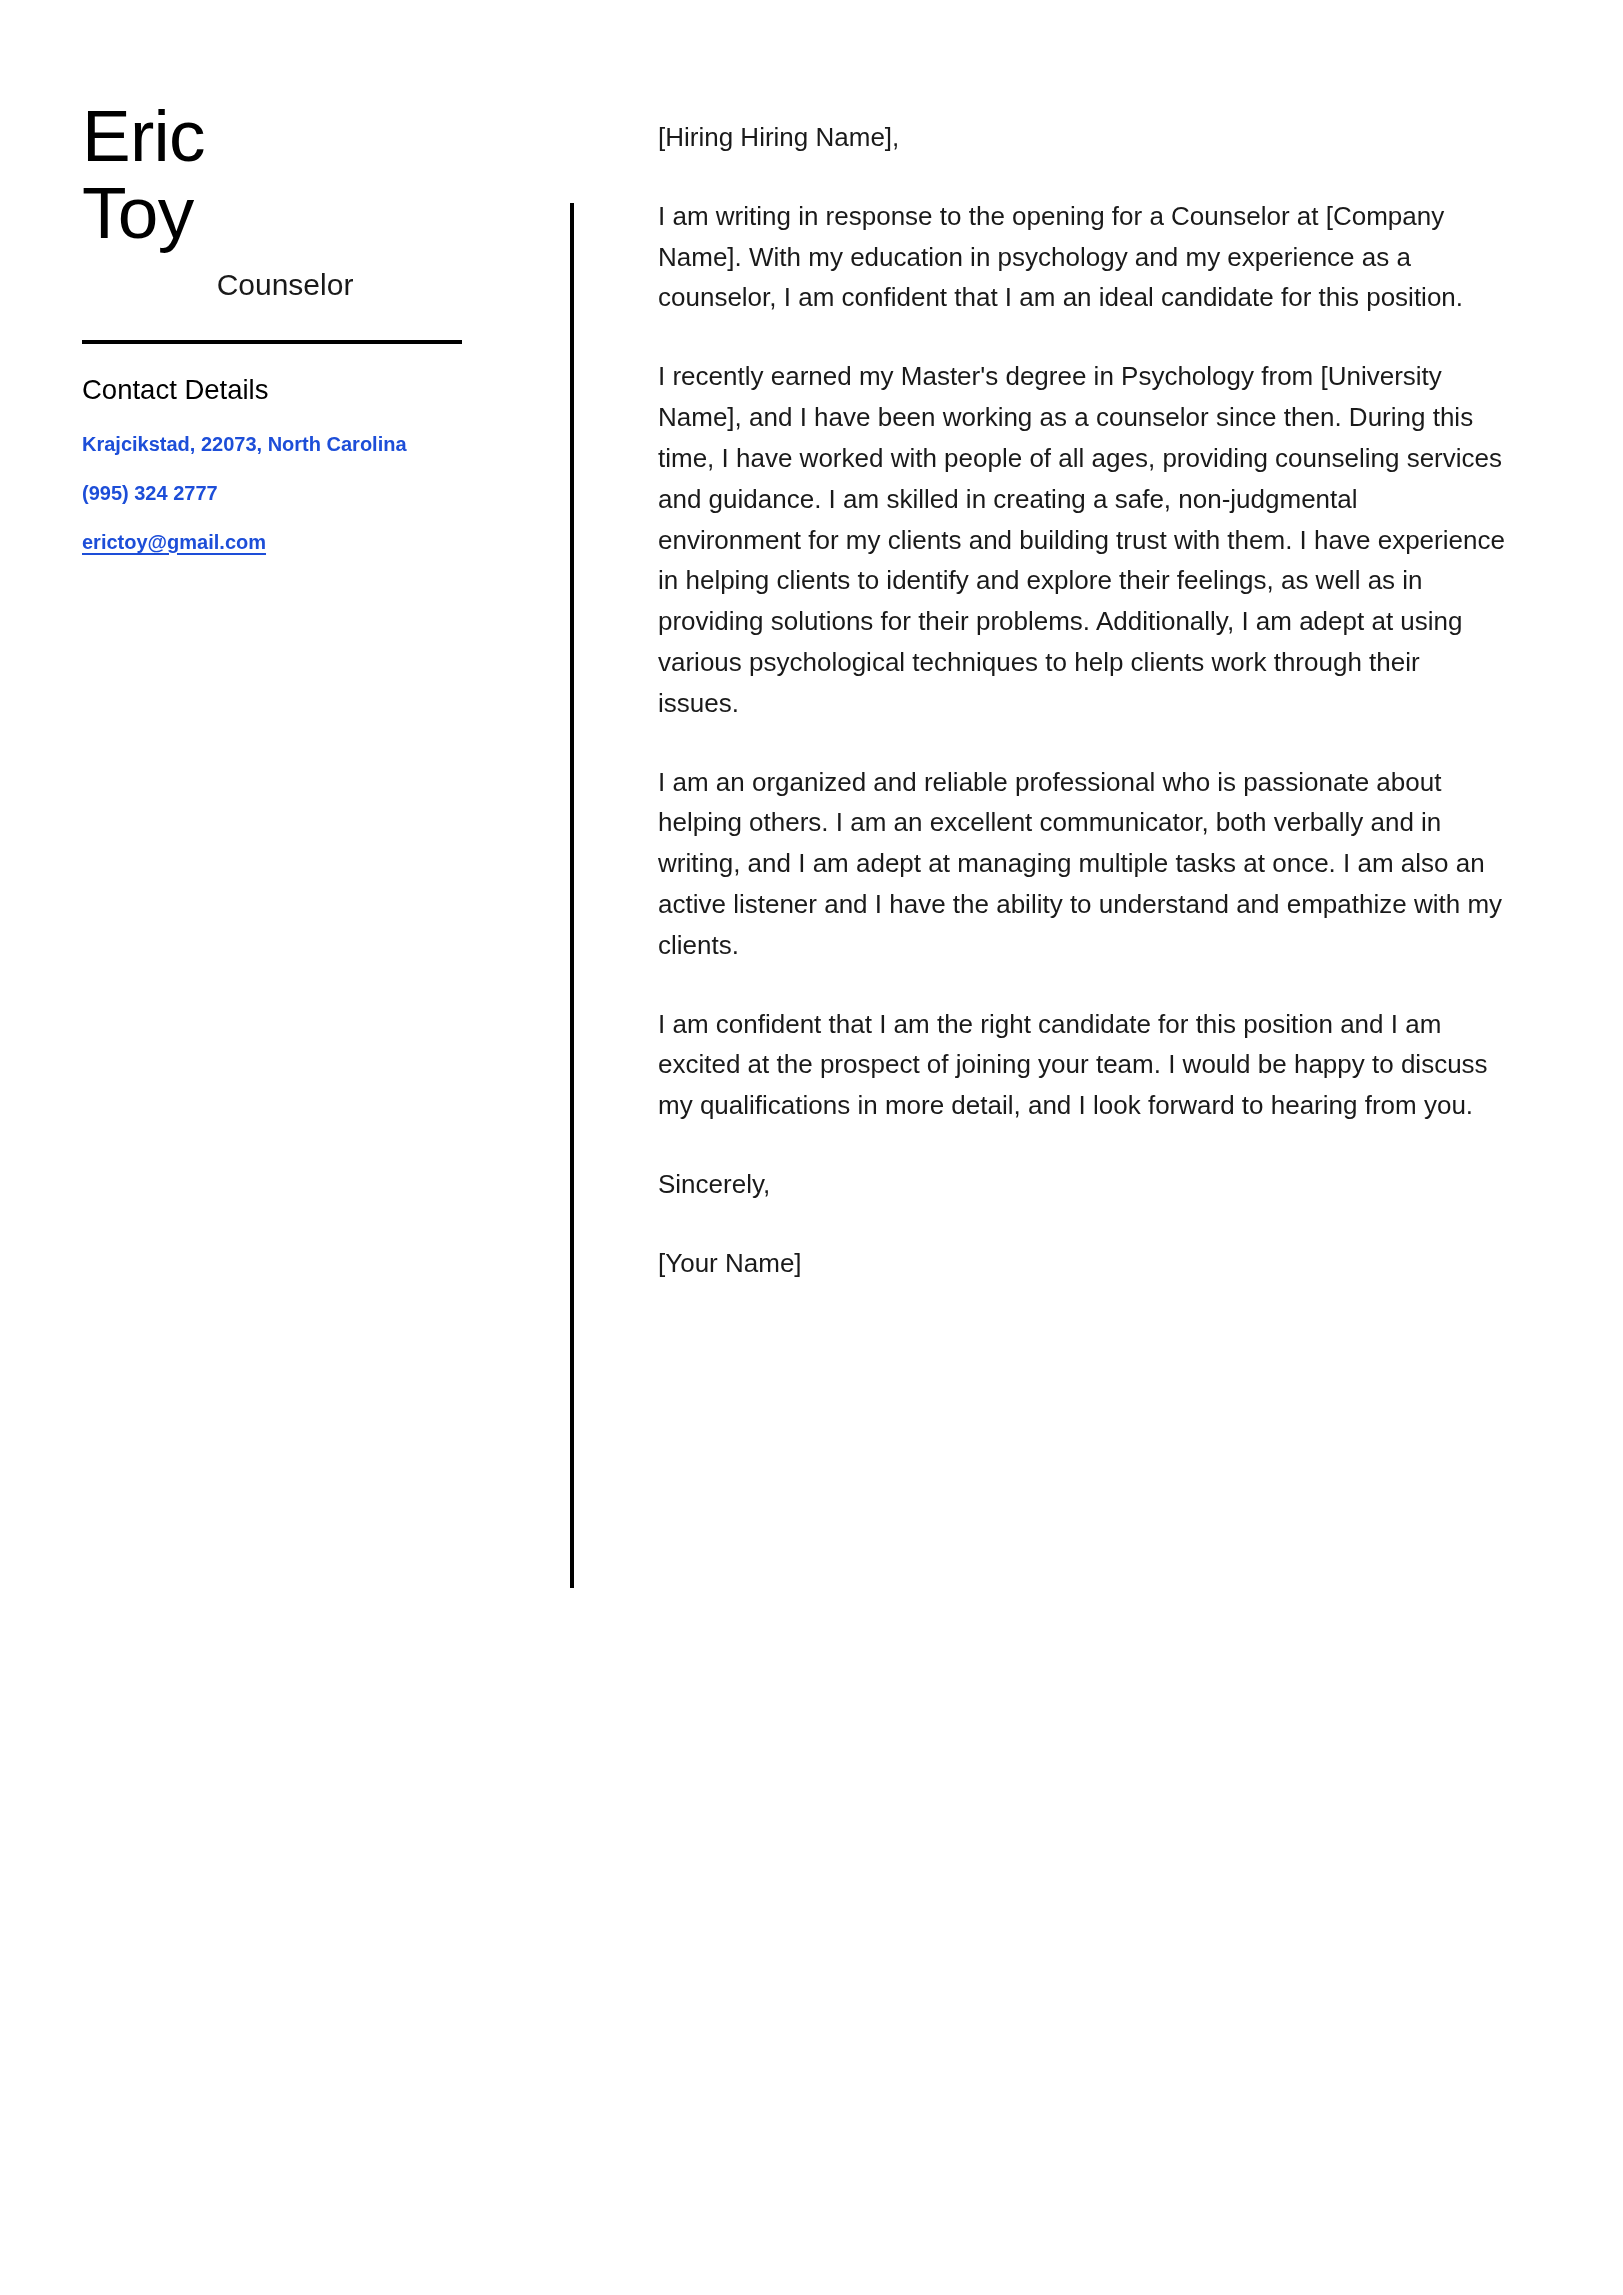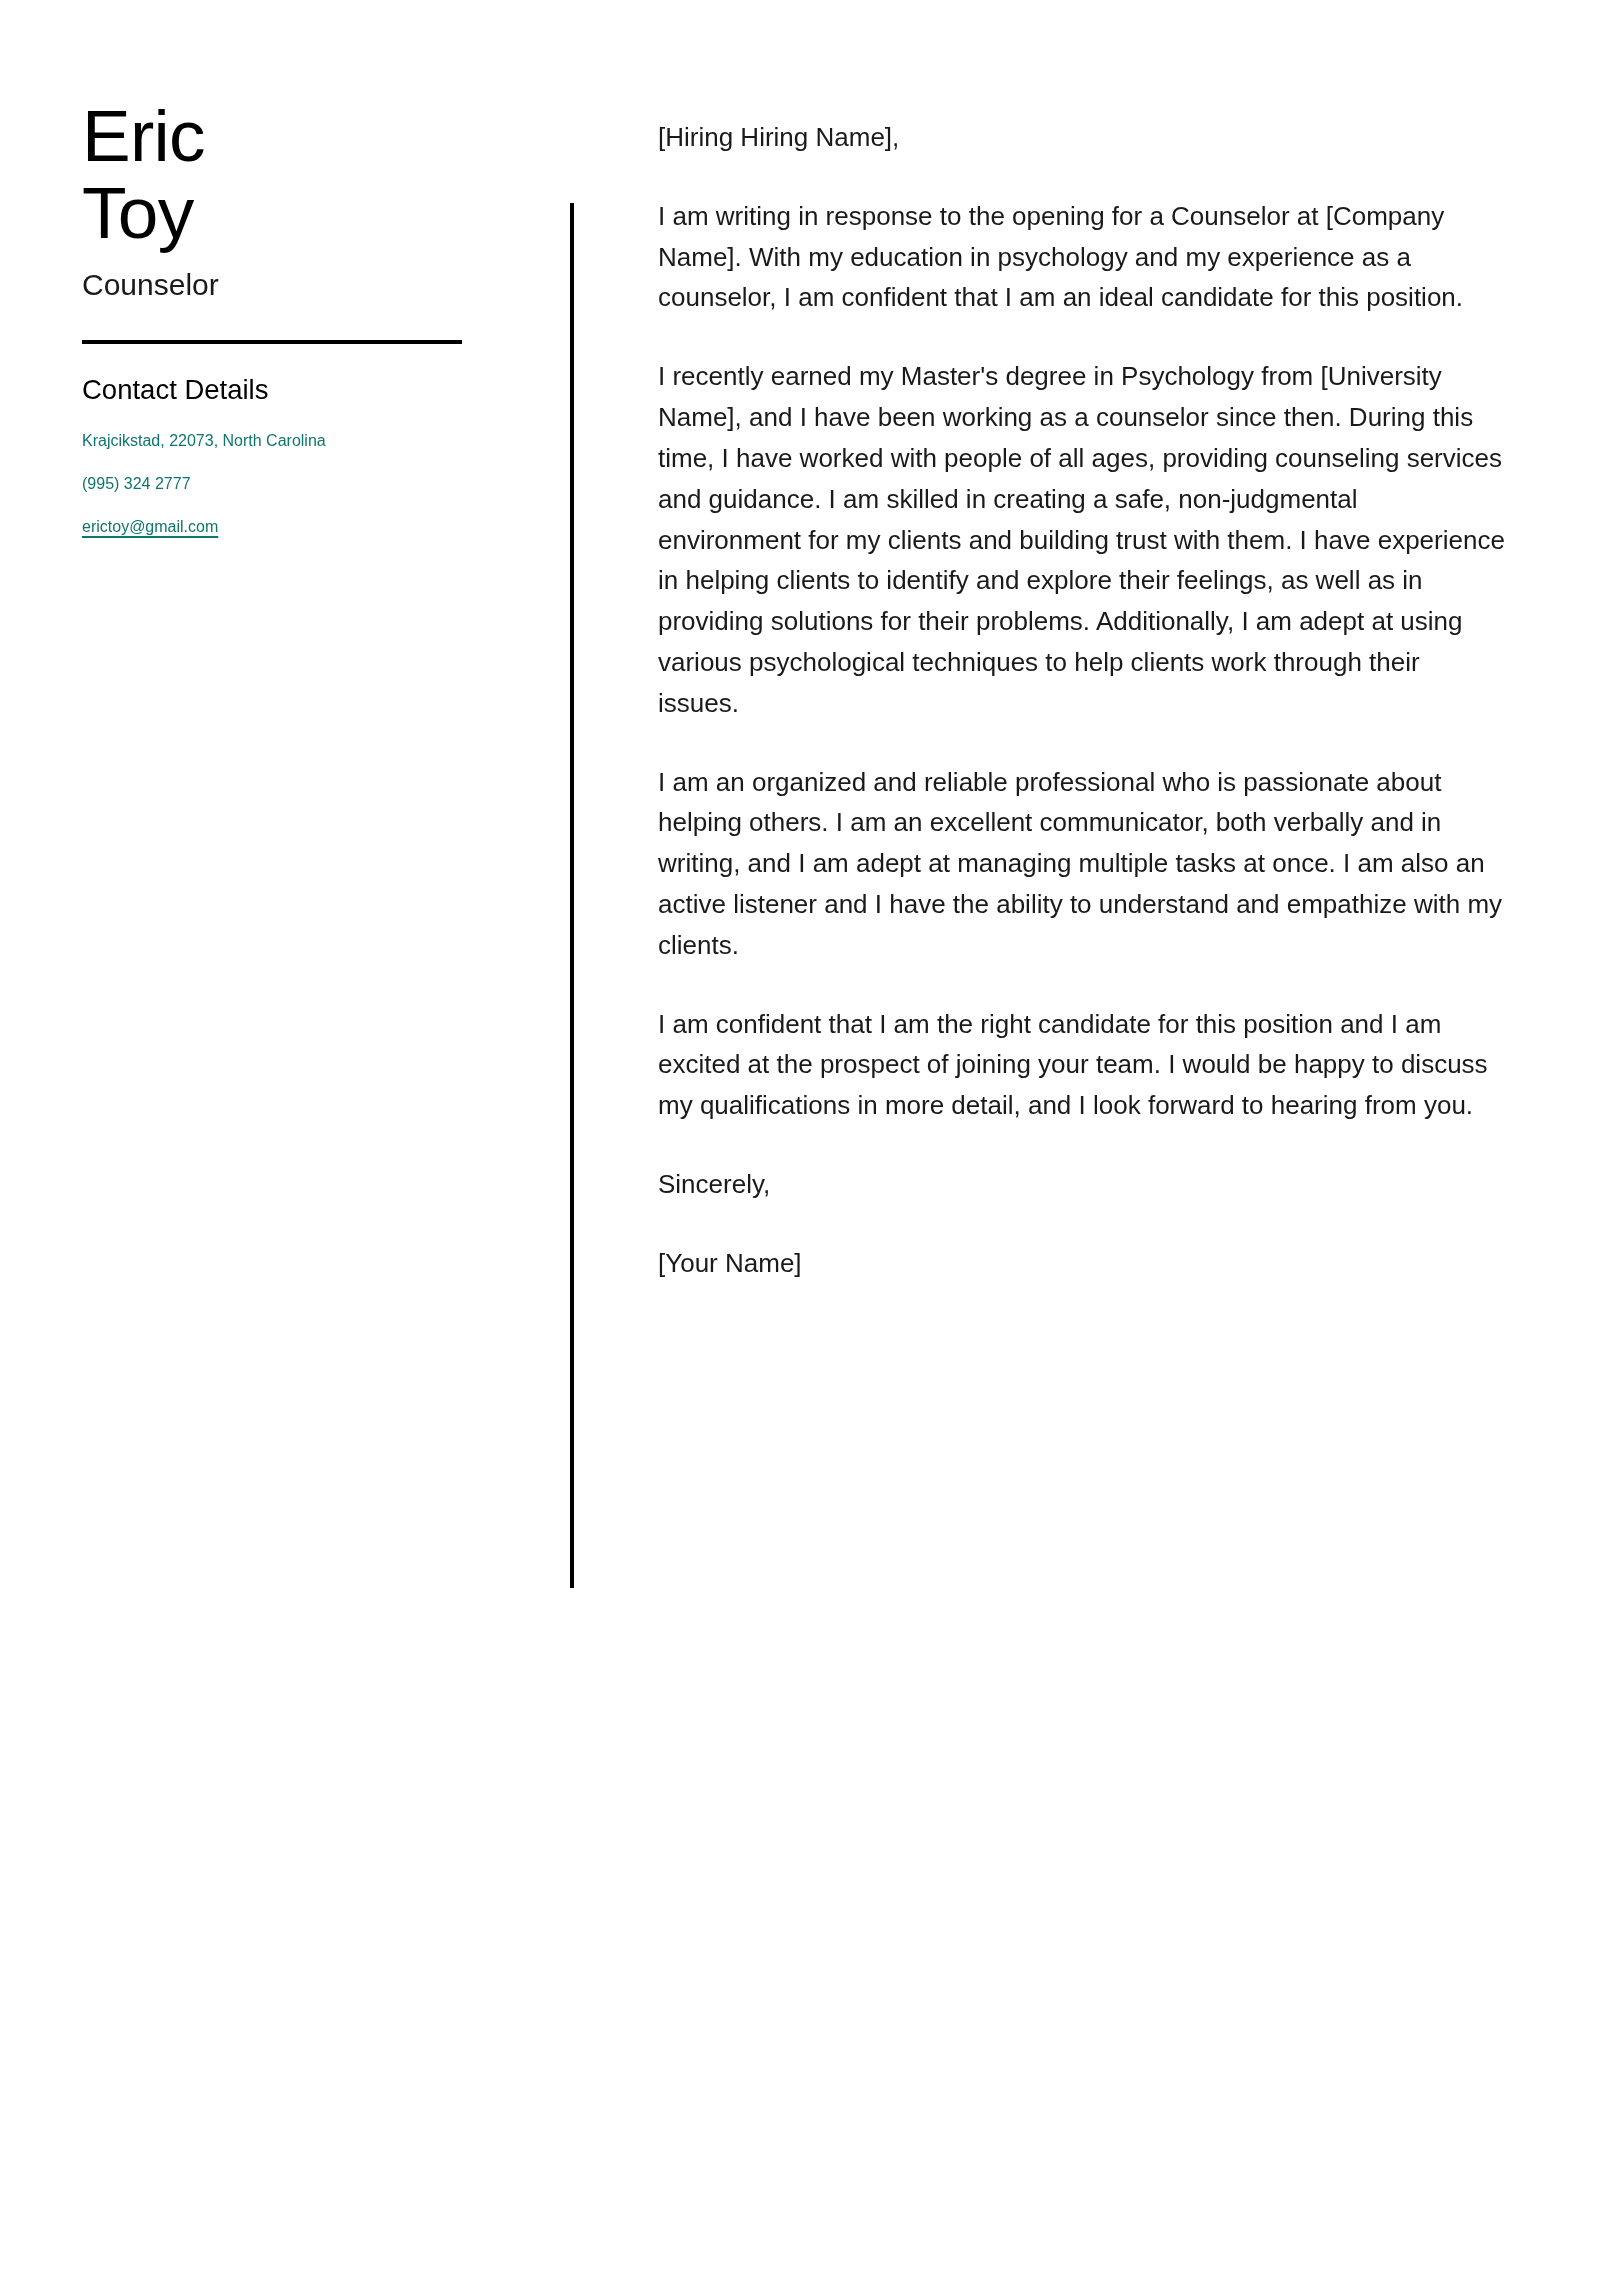--- a/index.html
+++ b/index.html
@@ -41,20 +41,21 @@
     color: #000000;
     white-space: nowrap;
   }
 
   .job-title {
     margin-top: 15.7px;
     font-size: 30px;
     font-weight: 300;
     line-height: 1.2;
     color: #1a1a1a;
+    text-align: center;
   }
 
   .sidebar-rule {
     margin-top: 37px;
     width: 380px;
     height: 3.3px;
     background: #000000;
   }
 
   .section-heading {
@@ -63,24 +64,24 @@
     font-weight: 400;
     line-height: 1.2;
     color: #000000;
   }
 
   .contact-list {
     margin-top: 23.6px;
   }
 
   .contact-item {
-    font-size: 16px;
-    font-weight: 400;
+    font-size: 20px;
+    font-weight: 700;
     line-height: 1.52;
-    color: #0f766e;
+    color: #1d4ed8;
     margin-bottom: 18.3px;
     max-width: 367px;
   }
 
   .contact-item.email {
     text-decoration: underline;
     text-underline-offset: 3.9px;
     text-decoration-thickness: 2px;
   }
 

